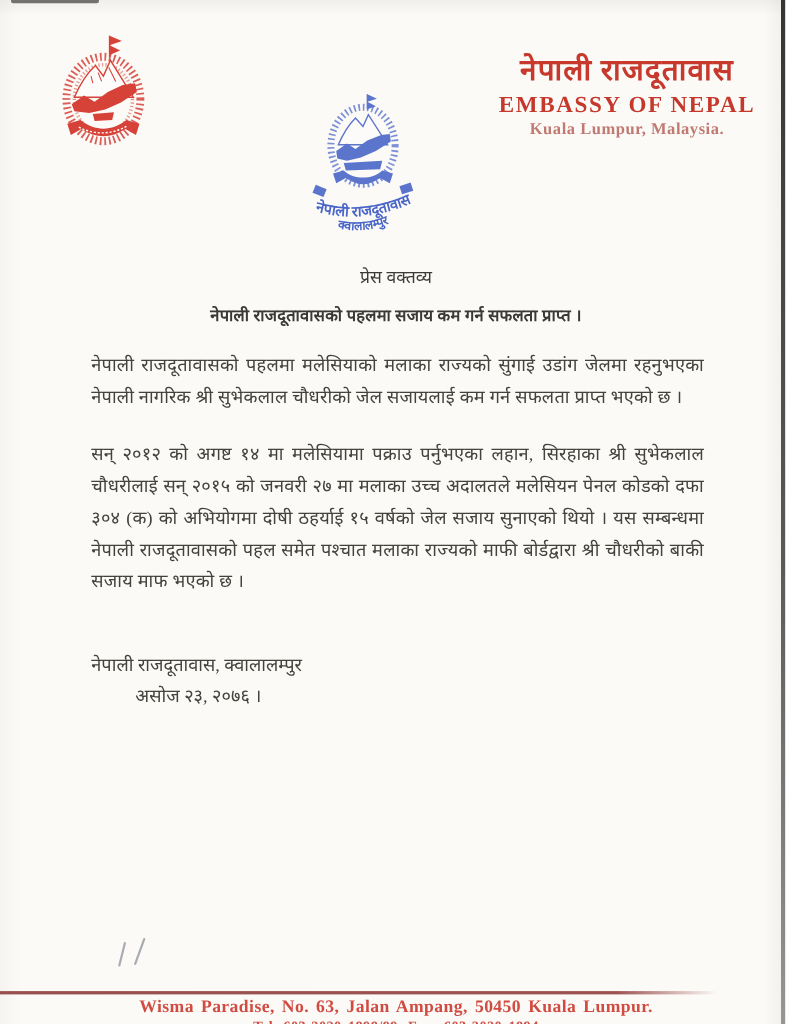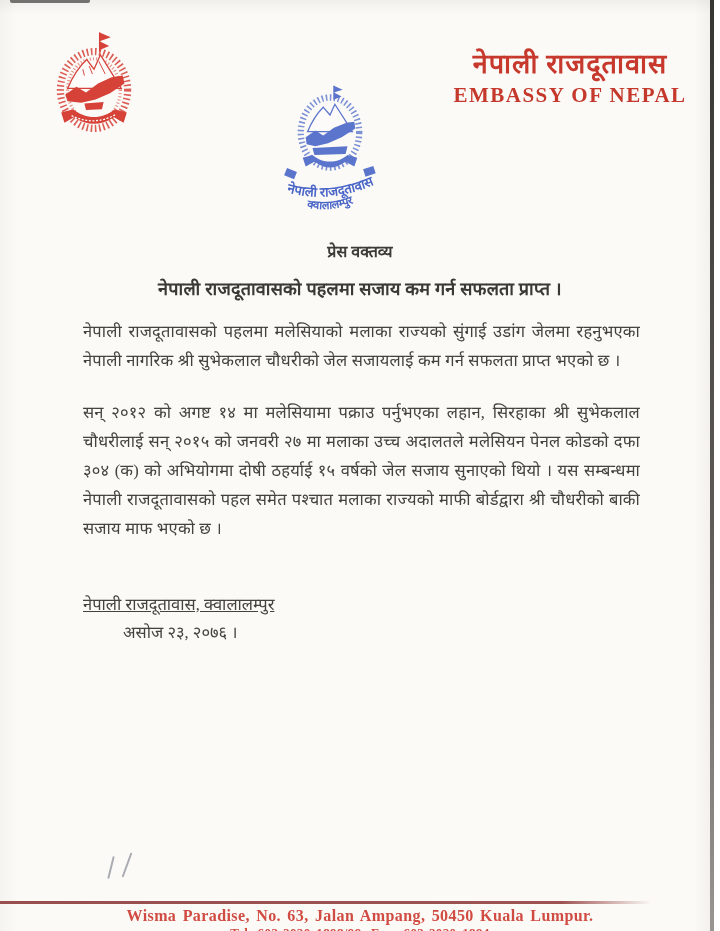--- a/index.html
+++ b/index.html
@@ -25,30 +25,30 @@
   
   .red-emblem{position:absolute;left:54px;top:28px;width:80px;height:108px;}
   .blue-seal{position:absolute;left:260px;top:78px;width:140px;height:146px;}
   .header-right{position:absolute;left:448px;top:48px;width:244px;text-align:center;}
   .embassy-nep{font-size:27px;font-weight:700;color:#c7392d;letter-spacing:1px;line-height:32px;}
   .embassy-eng{font-size:21px;font-weight:700;color:#c5382c;letter-spacing:1.5px;line-height:24px;margin-top:3px;}
   .embassy-loc{font-size:15px;font-weight:600;color:#c17a72;letter-spacing:.5px;line-height:18px;margin-top:2px;}
 
   
   .doctype{position:absolute;left:40px;top:240px;width:640px;text-align:center;
-     font-size:16px;font-weight:700;color:#3c3b37;}
+     font-size:16px;font-weight:400;color:#3c3b37;}
   .doc-title{position:absolute;left:40px;top:276px;width:640px;text-align:center;
-     font-size:18px;font-weight:700;color:#3a3935;letter-spacing:.2px;}
+     font-size:15px;font-weight:700;color:#3a3935;letter-spacing:.2px;}
   .para{position:absolute;left:83px;width:557px;font-size:16.5px;line-height:29px;
      color:#44423d;text-align:justify;letter-spacing:.2px;}
   .p1{top:317px;}
   .p2{top:398px;}
   .p3{top:527px;}
   .signoff{position:absolute;left:83px;width:400px;font-size:16.5px;color:#44423d;text-align:left;}
-  .s1{top:592px;text-decoration:underline;}
+  .s1{top:592px;}
   .s2{top:620px;margin-left:40px;}
 
   
   .pen-mark{position:absolute;width:2px;background:#8d929a;opacity:.75;border-radius:1px;}
   .pm1{left:110px;top:856px;height:23px;transform:rotate(14deg);}
   .pm2{left:126px;top:852px;height:26px;transform:rotate(20deg);}
 
   
   .footer-rule{position:absolute;left:0;top:901px;width:652px;height:3px;
      background:linear-gradient(90deg, #97504f 0%, #9d5251 86%, rgba(157,82,81,0) 100%);}
@@ -101,20 +101,21 @@
       <textPath href="#sealArc1" startOffset="50%" text-anchor="middle">नेपाली राजदूतावास</textPath>
     </text>
     <text font-family="Liberation Serif, serif" font-size="11.5" fill="#4a66c8" font-weight="600">
       <textPath href="#sealArc2" startOffset="50%" text-anchor="middle">क्वालालम्पुर</textPath>
     </text>
   </svg>
 
   <div class="header-right">
     <div class="embassy-nep">नेपाली राजदूतावास</div>
     <div class="embassy-eng">EMBASSY OF NEPAL</div>
+    <div class="embassy-loc">Kuala Lumpur, Malaysia.</div>
   </div>
 
   <div class="doctype">प्रेस वक्तव्य</div>
   <div class="doc-title">नेपाली राजदूतावासको पहलमा सजाय कम गर्न सफलता प्राप्त ।</div>
 
   <div class="para p1">नेपाली राजदूतावासको पहलमा मलेसियाको मलाका राज्यको सुंगाई उडांग जेलमा रहनुभएका नेपाली नागरिक श्री सुभेकलाल चौधरीको जेल सजायलाई कम गर्न सफलता प्राप्त भएको छ ।</div>
   <div class="para p2">सन् २०१२ को अगष्ट १४ मा मलेसियामा पक्राउ पर्नुभएका लहान, सिरहाका श्री सुभेकलाल चौधरीलाई सन् २०१५ को जनवरी २७ मा मलाका उच्च अदालतले मलेसियन पेनल कोडको दफा ३०४ (क) को अभियोगमा दोषी ठहर्याई १५ वर्षको जेल सजाय सुनाएको थियो । यस सम्बन्धमा नेपाली राजदूतावासको पहल समेत पश्चात मलाका राज्यको माफी बोर्डद्वारा श्री चौधरीको बाकी सजाय माफ भएको छ ।</div>
 
   <div class="signoff s1">नेपाली राजदूतावास, क्वालालम्पुर</div>
   <div class="signoff s2">असोज २३, २०७६ ।</div>

